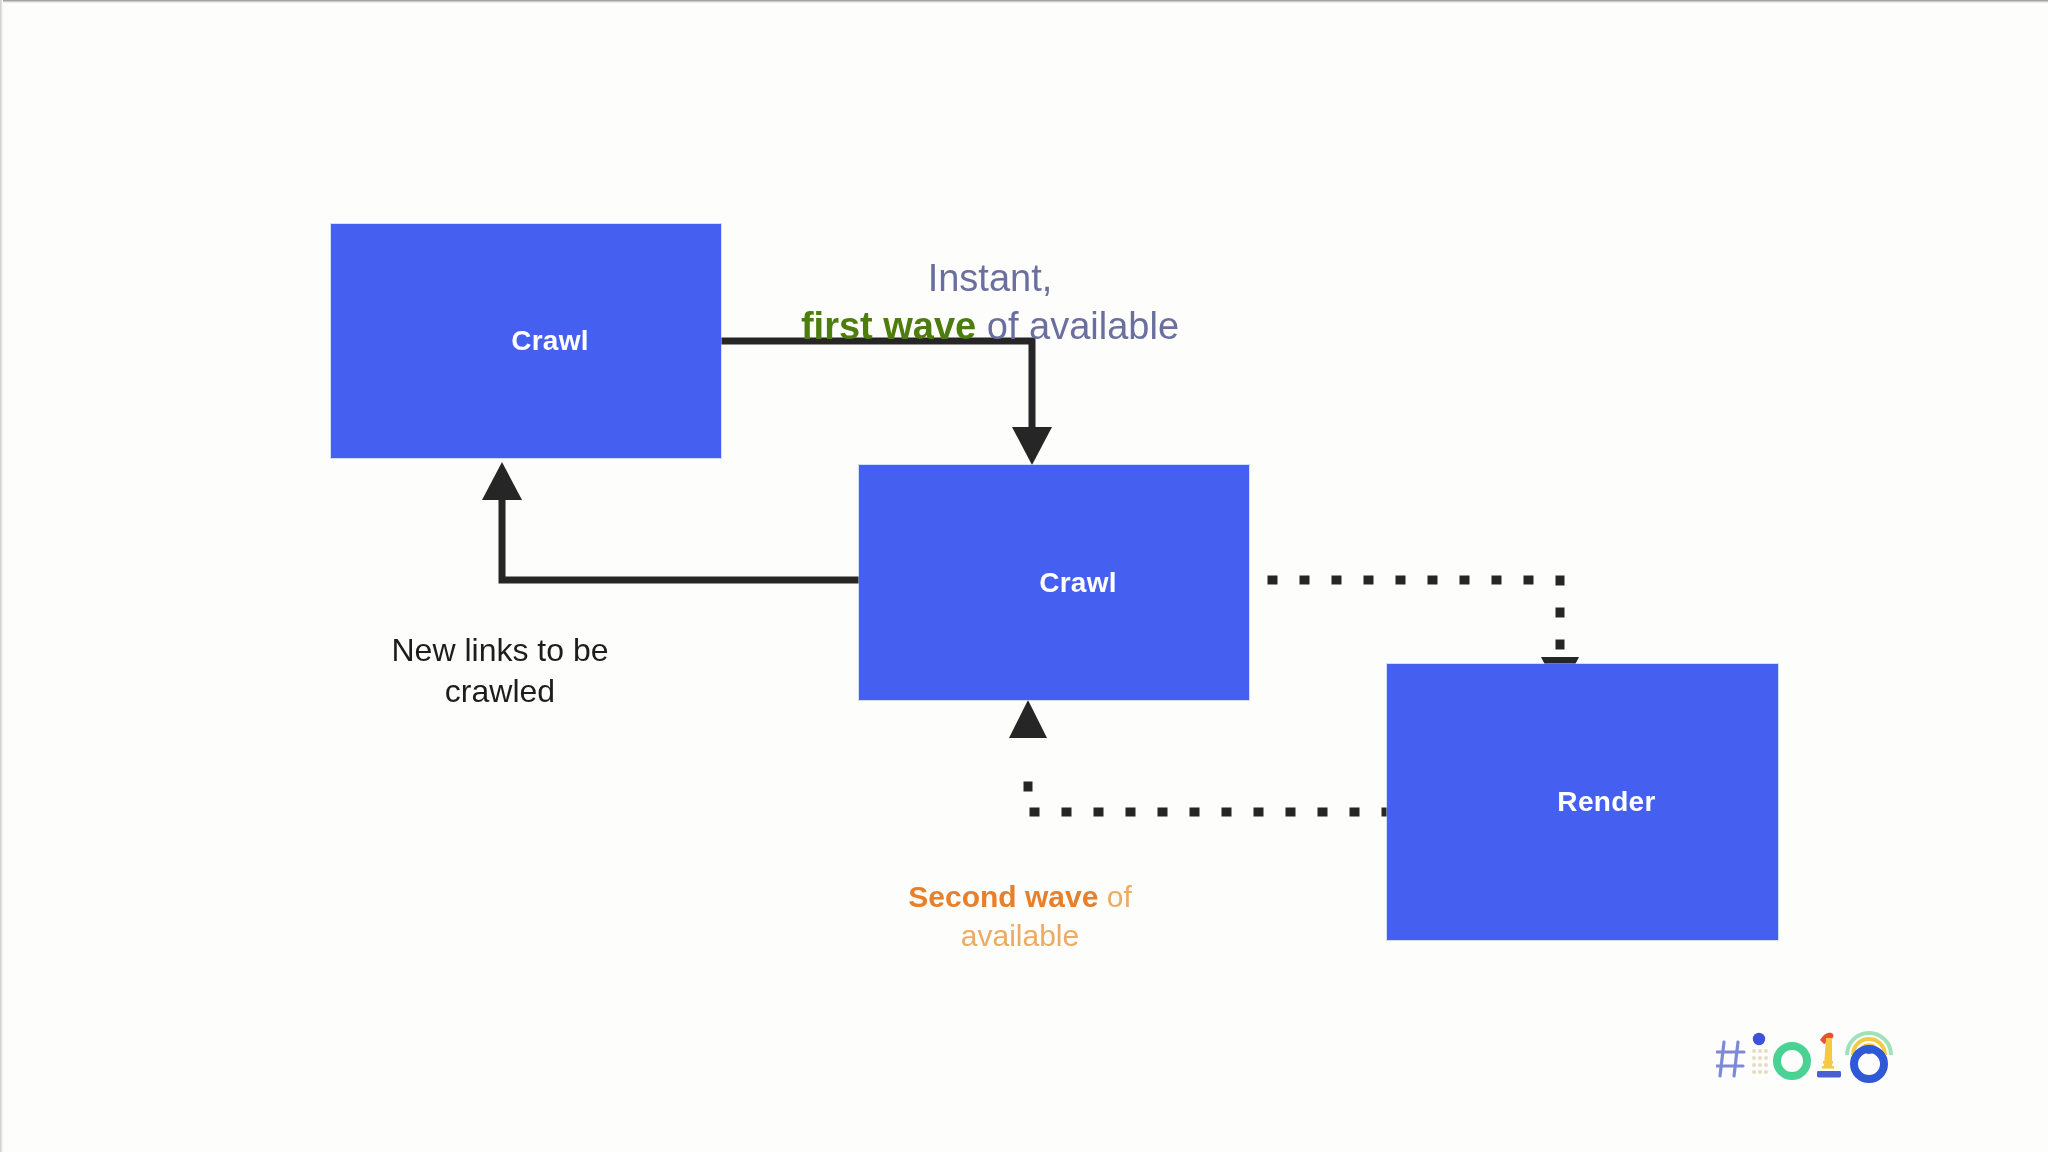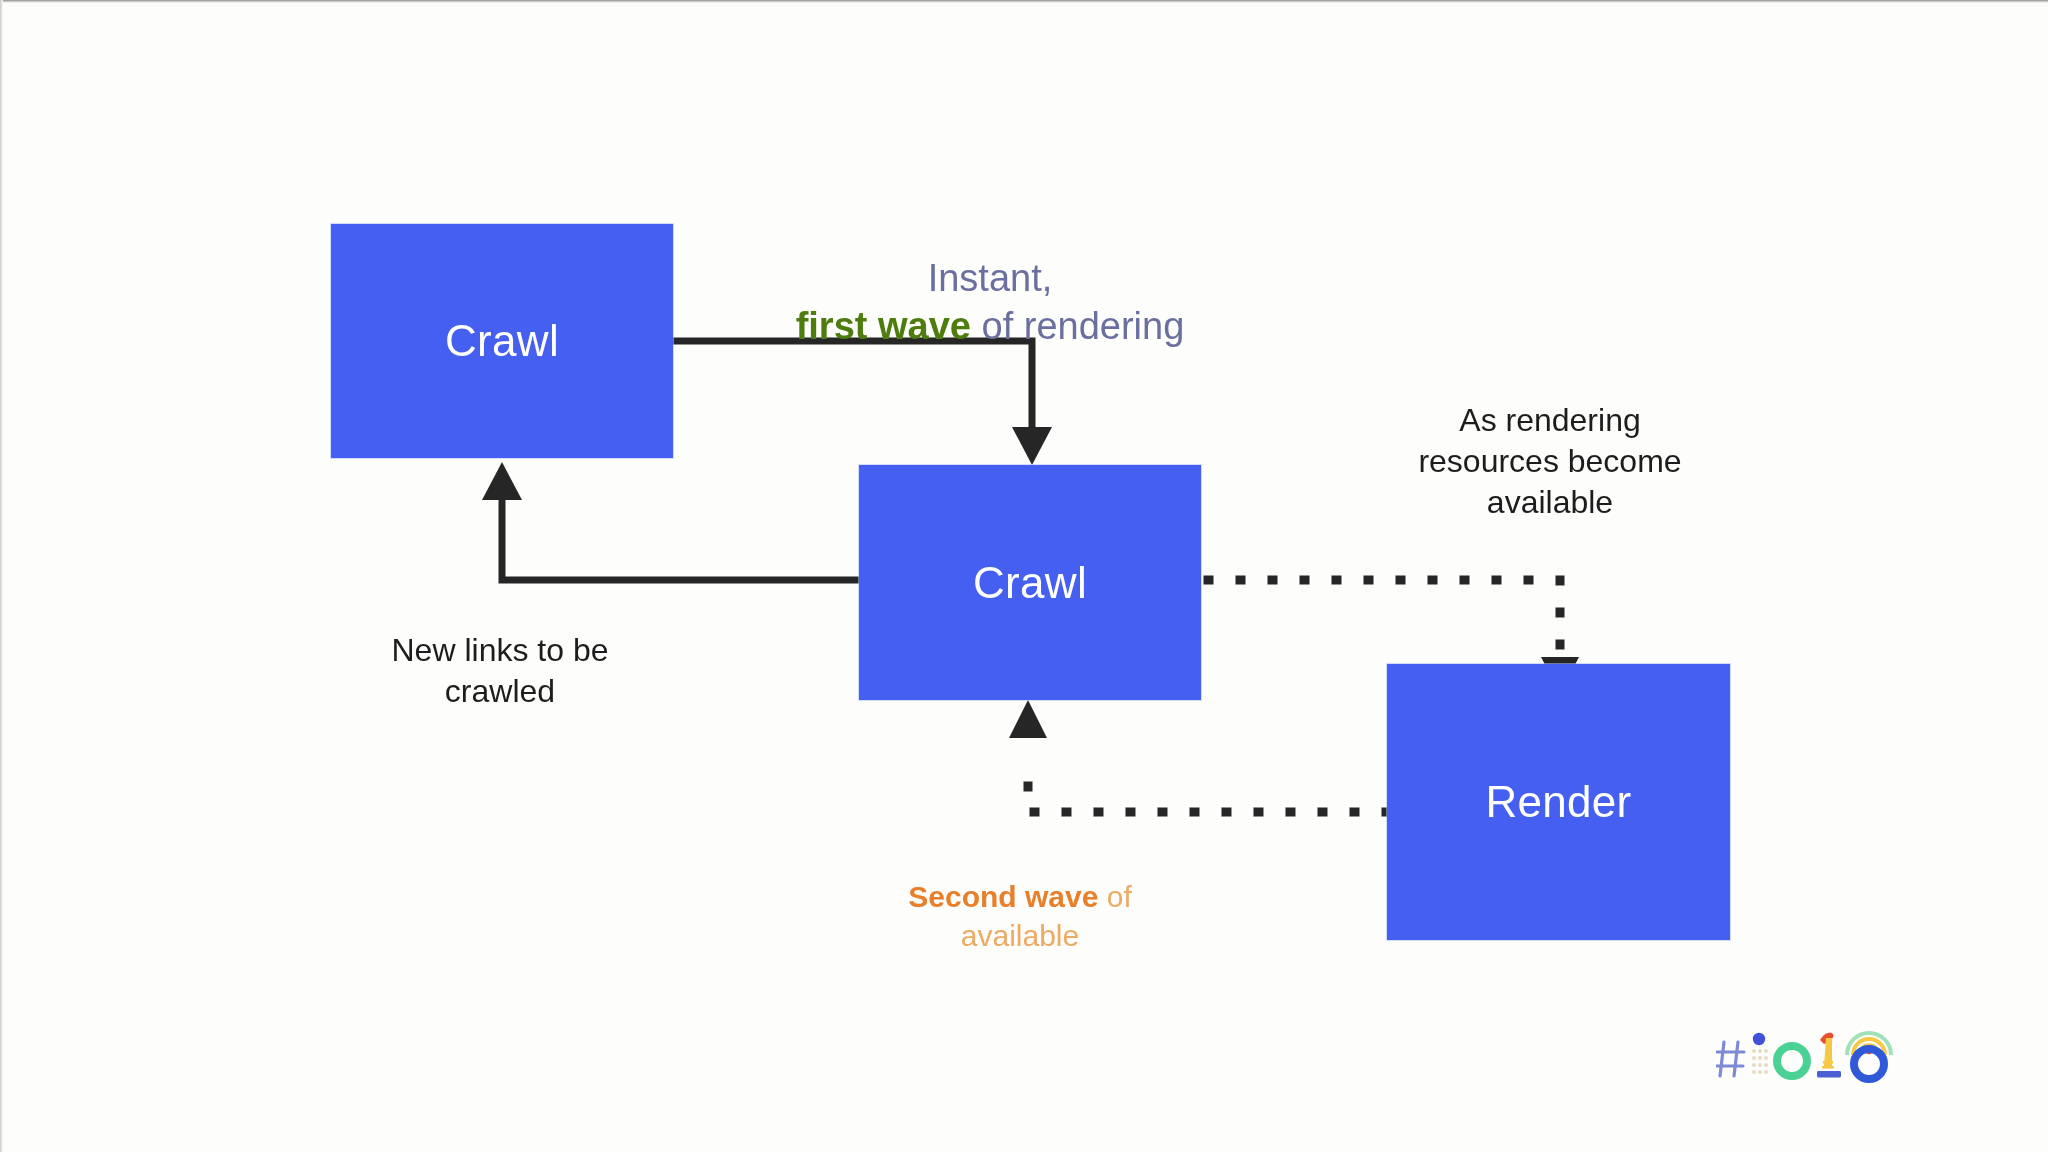--- a/index.html
+++ b/index.html
@@ -33,24 +33,25 @@
   }
 
   
   .node {
     position: absolute;
     display: flex;
     align-items: center;
     justify-content: center;
     background: #4560f0;
     color: #ffffff;
-    font-size: 44px;
-    font-weight: 400;
+    font-size: 28px;
+    font-weight: 700;
     letter-spacing: 0.3px;
     box-shadow: 0 0 0 1px rgba(175,195,255,0.55);
+    padding-left: 48px;
   }
   #node-crawl  { left: 331px; top: 224px;  width: 342px; height: 234px; }
   #node-index  { left: 859px; top: 465px;  width: 342px; height: 235px; }
   #node-render { left: 1387px; top: 664px; width: 343px; height: 276px; }
 
   
   #connectors {
     position: absolute;
     left: 0; top: 0;
     width: 2048px; height: 1152px;
@@ -152,29 +153,26 @@
   <div class="node" id="node-index">
     <span>Crawl</span>
   </div>
 
   <div class="node" id="node-render">
     <span>Render</span>
   </div>
 
   <div class="anno" id="anno-first-wave">
     <span>Instant,</span>
-    <span class="line2"><span class="strong">first wave</span><span> of rendering</span></span>
+    <span class="line2"><span class="strong">first wave</span><span> of available</span></span>
   </div>
 
   <div class="anno" id="anno-new-links">New links to be
 crawled</div>
 
-  <div class="anno" id="anno-rendering">As rendering
-resources become
-available</div>
 
   <div class="anno" id="anno-second-wave">
     <span><span class="strong">Second wave</span><span> of</span></span>
     <span class="line2">available</span>
   </div>
 
   <svg id="io-logo" viewBox="0 0 180 68" xmlns="http://www.w3.org/2000/svg">
 
     <g stroke="#7e8ad6" stroke-width="3.2" fill="none" stroke-linecap="round">
       <line x1="8" y1="20" x2="4" y2="54"></line>

